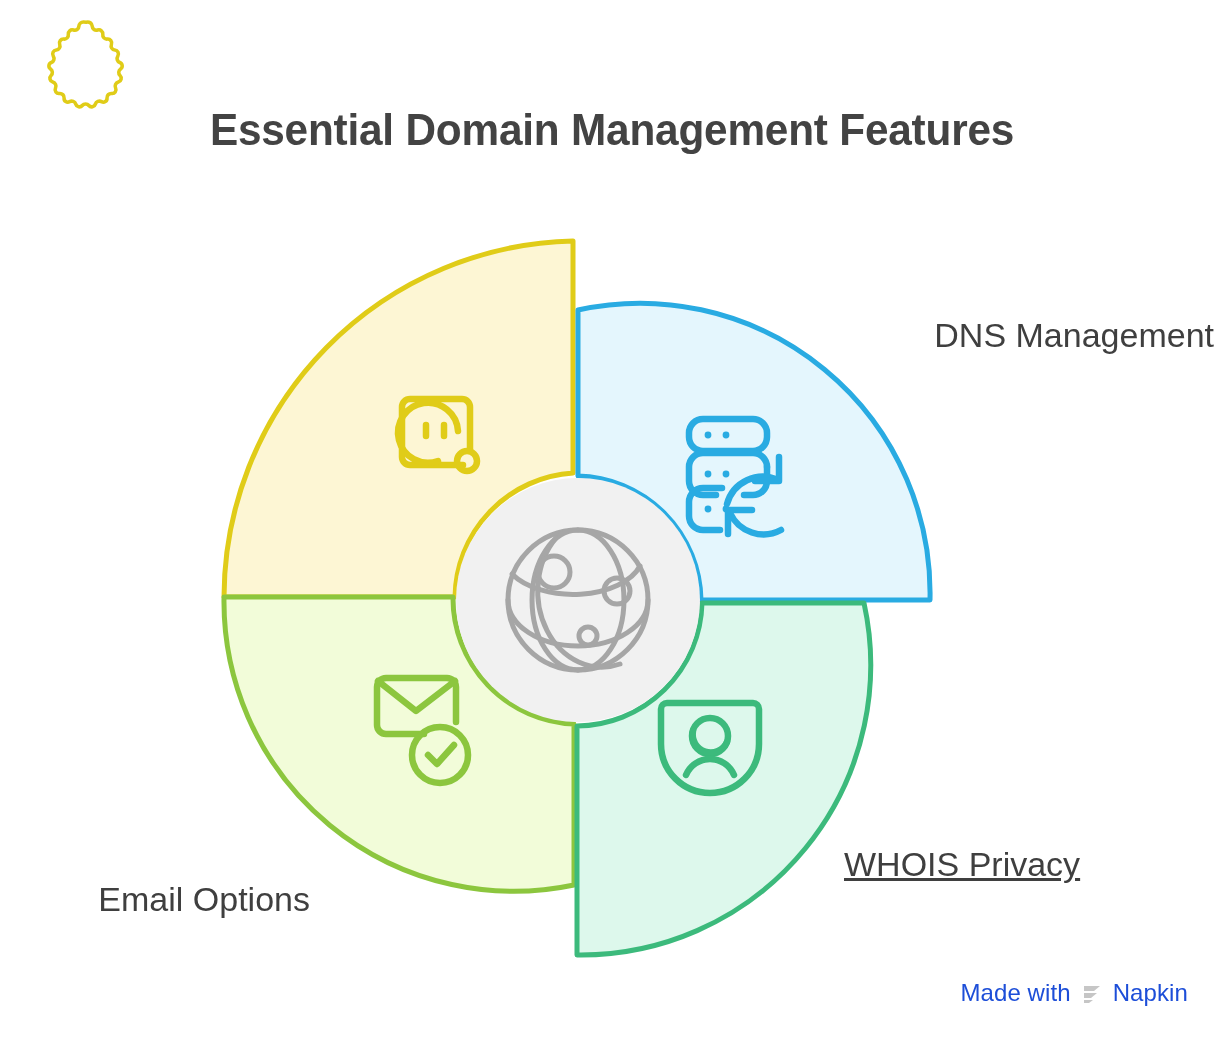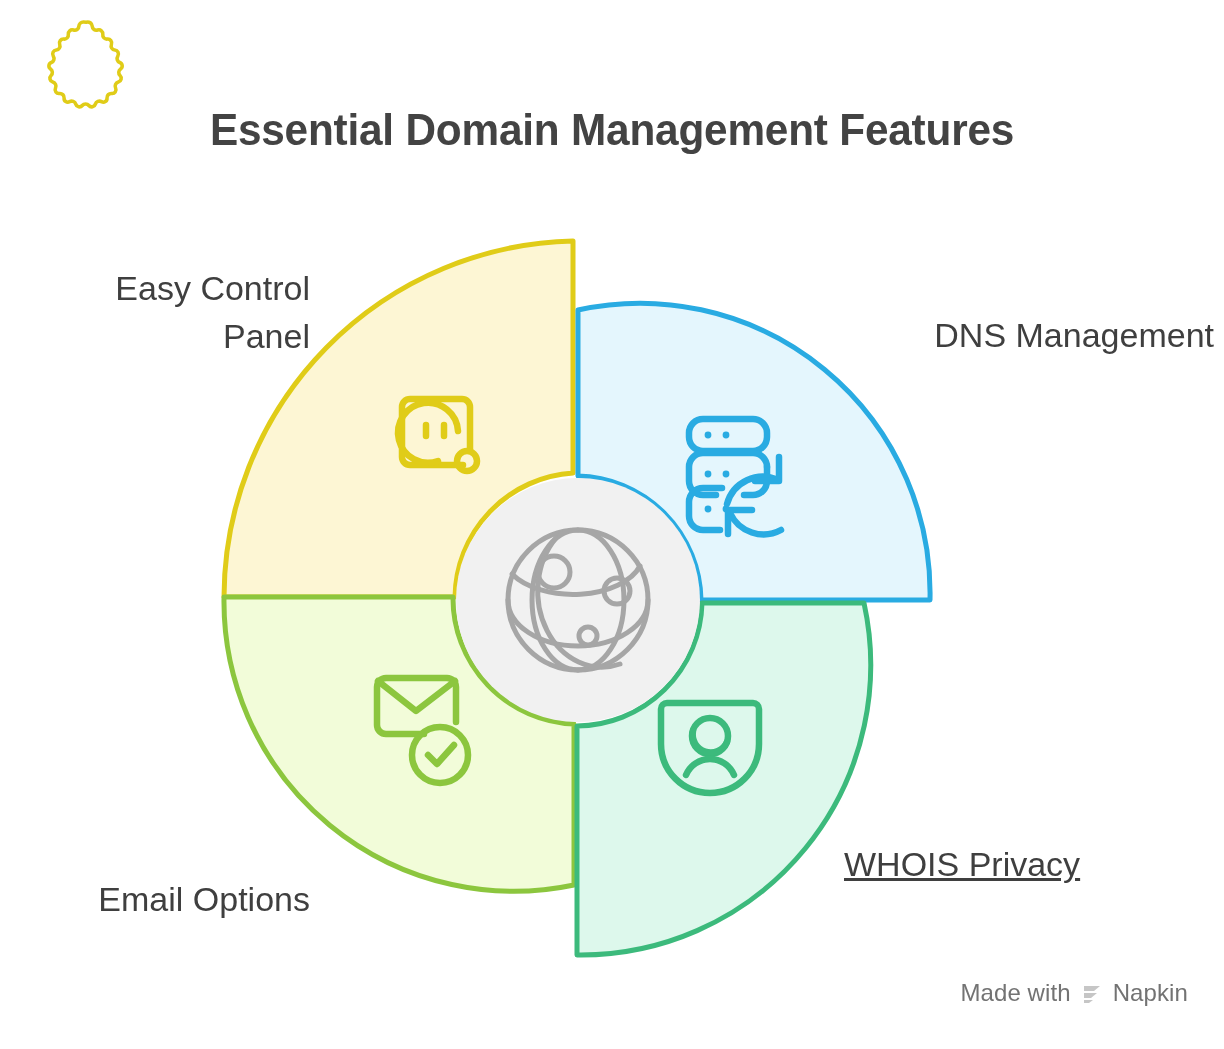--- a/index.html
+++ b/index.html
@@ -84,21 +84,21 @@
   }
 
   
   .watermark {
     position: absolute;
     right: 36px;
     bottom: 42px;
     display: flex;
     align-items: center;
     gap: 9px;
-    color: #737373;
+    color: #1d4ed8;
     font-size: 24px;
     font-weight: 400;
     letter-spacing: 0.1px;
   }
   .watermark .wm-mark {
     display: inline-block;
     width: 24px;
     height: 24px;
   }
 </style>
@@ -228,22 +228,20 @@
         <path d="M 512 574 A 70 40 0 0 0 640 566"></path>
         <path d="M 556 538 A 64 76 0 0 0 620 664"></path>
         <circle cx="554" cy="572" r="16"></circle>
         <circle cx="617" cy="591" r="13"></circle>
         <circle cx="588" cy="636" r="9"></circle>
       </g>
     </g>
 
   </svg>
 
-  <div class="quad-label label-easy-control-panel">Easy Control
-Panel</div>
   <div class="quad-label label-dns-management">DNS Management</div>
   <div class="quad-label label-email-options">Email Options</div>
   <div class="quad-label label-whois-privacy">WHOIS Privacy</div>
 
   <div class="watermark">
     <span>Made with</span>
     <span class="wm-mark">
       <svg viewBox="0 0 24 24" width="24" height="24" aria-hidden="true">
         <path d="M4 5 L20 5 L14 10 L4 10 Z" fill="#c6c6c6"></path>
         <path d="M4 12 L17 12 L11 17 L4 17 Z" fill="#c6c6c6"></path>

